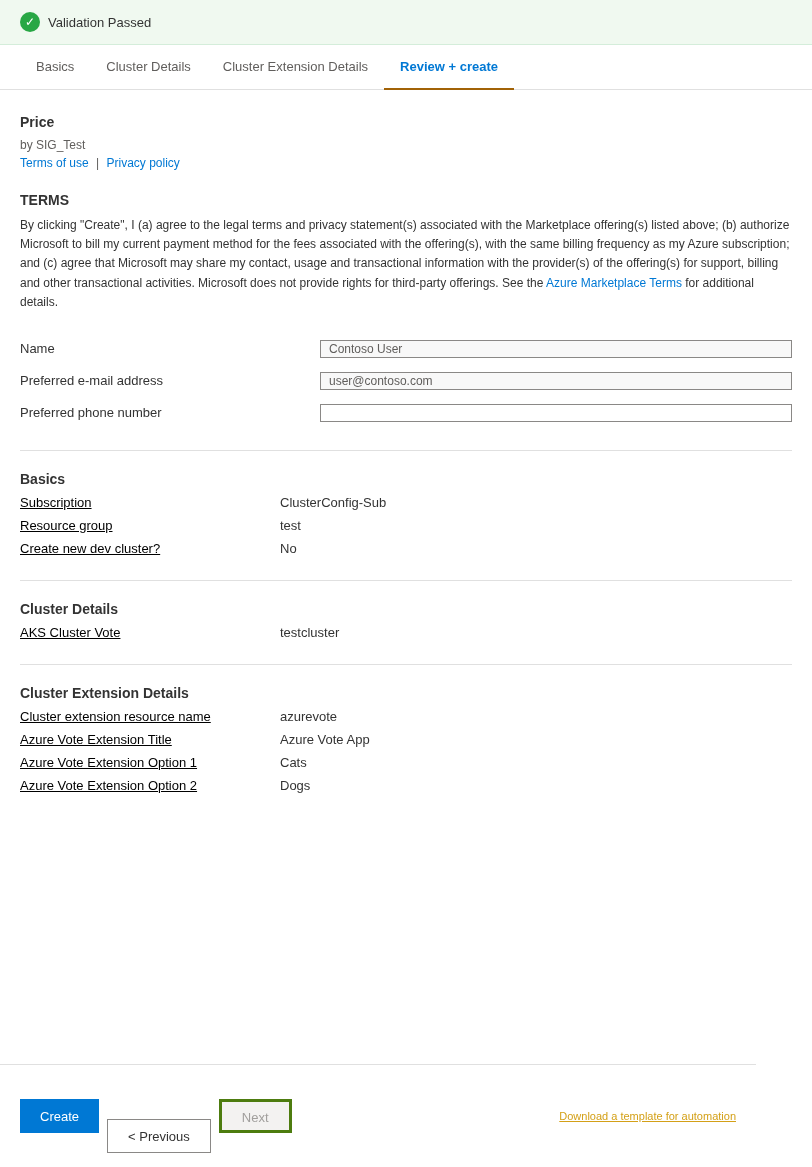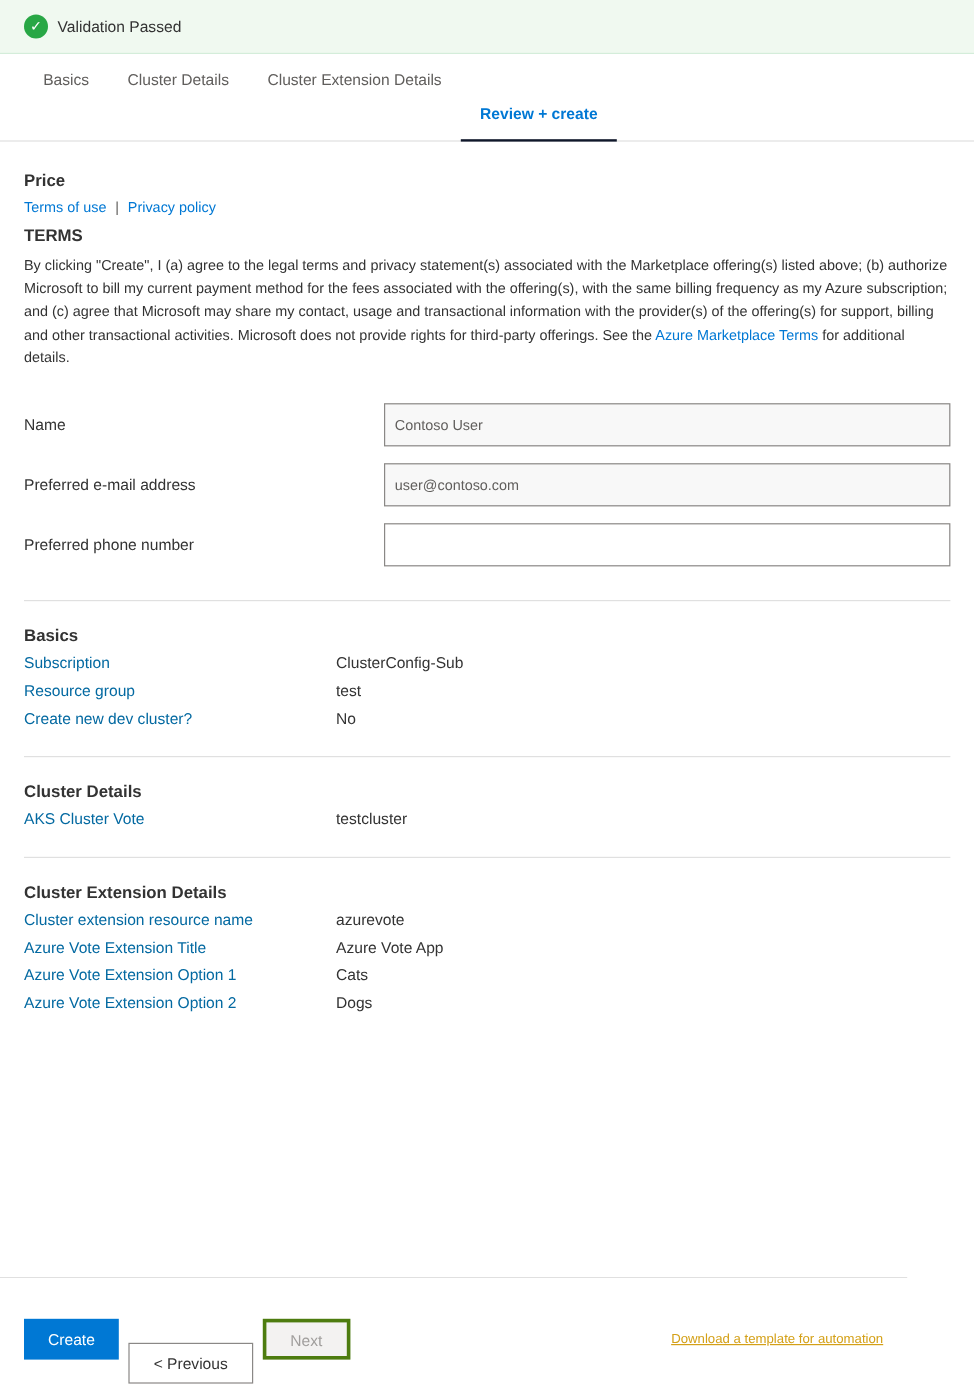--- a/index.html
+++ b/index.html
@@ -49,41 +49,40 @@
       padding: 14px 16px;
       font-size: 13px;
       color: #605e5c;
       cursor: pointer;
       border-bottom: 2px solid transparent;
       margin-bottom: -1px;
       white-space: nowrap;
     }
     .tab.active {
       color: #0078d4;
-      border-bottom: 2px solid #0f172a;
+      border-bottom: 2px solid #a16207;
       font-weight: 600;
-      margin-top: 28px;
     }
 
     
     .content {
       padding: 24px 20px 20px 20px;
     }
 
     
     .section-title {
       font-size: 14px;
       font-weight: 600;
       color: #333;
       margin-bottom: 8px;
     }
 
     
     .price-section {
-      margin-bottom: 8px;
+      margin-bottom: 22px;
     }
     .offer-name {
       font-size: 13px;
       color: #333;
       margin-bottom: 2px;
     }
     .offer-by {
       font-size: 12px;
       color: #605e5c;
       margin-bottom: 4px;
@@ -123,21 +122,21 @@
       gap: 40px;
     }
     .form-label {
       width: 260px;
       font-size: 13px;
       color: #333;
       flex-shrink: 0;
     }
     .form-input {
       flex: 1;
-      height: 36px;
+      height: 18px;
       border: 1px solid #8a8886;
       padding: 0 8px;
       font-size: 12px;
       color: #605e5c;
       background: #f8f8f8;
       outline: none;
     }
     .form-input.empty {
       background: #fff;
       color: #333;
@@ -147,22 +146,23 @@
     .details-section {
       margin-bottom: 24px;
     }
     .details-row {
       display: flex;
       margin-bottom: 8px;
       font-size: 13px;
     }
     .details-key {
       width: 260px;
-      color: #0369a1;
+      color: #000000;
       flex-shrink: 0;
+      text-decoration: underline;
     }
     .details-value {
       color: #333;
     }
 
     
     .section-divider {
       border: none;
       border-top: 1px solid #e0e0e0;
       margin: 20px 0;
@@ -231,20 +231,21 @@
   <div class="tab">Basics</div>
   <div class="tab">Cluster Details</div>
   <div class="tab">Cluster Extension Details</div>
   <div class="tab active">Review + create</div>
 </div>
 
 <div class="content">
 
   <div class="price-section">
     <div class="section-title">Price</div>
+    <div class="offer-by">by SIG_Test</div>
     <div class="links-row">
       <a class="link">Terms of use</a>
       <span class="link-separator">|</span>
       <a class="link">Privacy policy</a>
     </div>
   </div>
 
   <div class="terms-section">
     <div class="section-title">TERMS</div>
     <div class="terms-text">

